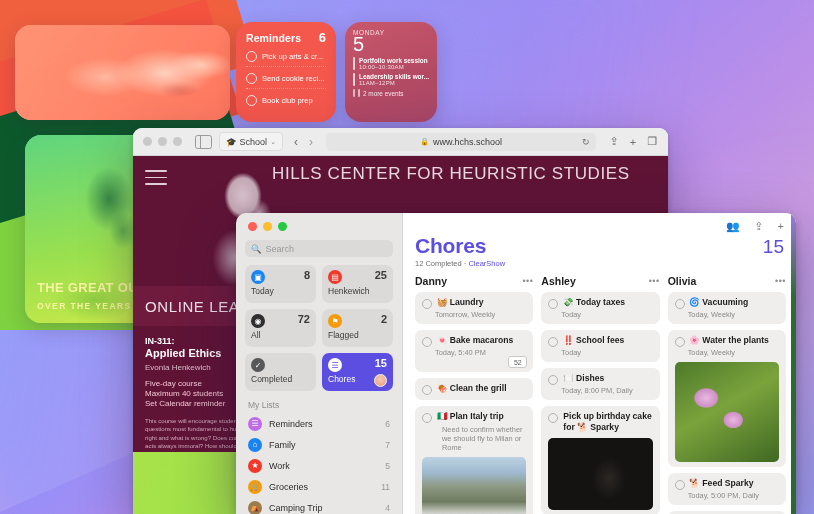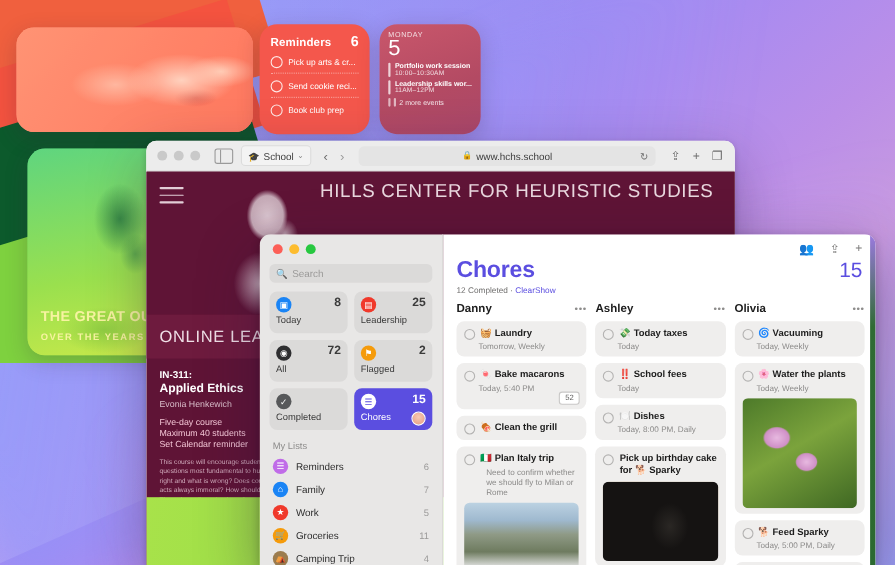--- a/index.html
+++ b/index.html
@@ -101,21 +101,21 @@
     align-items:center;justify-content:center;position:relative;margin:0 6px;}
   .sf-url .lock{font-size:7.5px;color:#6d6d6d;margin-right:3px;}
   .sf-url .txt{font-size:9px;color:#3c3c3c;}
   .sf-url .reload{position:absolute;right:7px;font-size:9px;color:#6d6d6d;}
   .sf-right{display:flex;gap:11px;align-items:center;padding-right:3px;}
   .sf-right span{font-size:11px;color:#6e6e6e;}
   .sf-page{position:absolute;left:0;right:0;top:28px;bottom:0;background:#5f1436;overflow:hidden;}
   .hero{position:absolute;left:0;right:0;top:0;height:130px;background:#5f1436;overflow:hidden;}
   .hero .bigtxt{position:absolute;left:155px;top:26px;font-size:57px;font-weight:bold;
     color:#9ed0e3;letter-spacing:1px;line-height:56px;white-space:nowrap;}
-  .hero .smalltxt{position:absolute;left:158px;top:8px;color:#e9d7de;font-size:17px;letter-spacing:.6px;white-space:nowrap;}
+  .hero .smalltxt{position:absolute;left:139px;top:8px;color:#e9d7de;font-size:17px;letter-spacing:.6px;white-space:nowrap;}
   .hero .burger{position:absolute;left:12px;top:14px;width:22px;}
   .hero .burger i{display:block;height:1.6px;background:#e2cdd6;margin-bottom:5px;border-radius:1px;}
   .hero .statue{position:absolute;left:62px;top:2px;width:105px;height:128px;
     background:
       radial-gradient(ellipse 24px 30px at 48px 38px,#d9c3cd,#c4a8b5 60%,rgba(95,20,54,0) 78%),
       radial-gradient(ellipse 34px 40px at 42px 100px,#cbb0bd,rgba(95,20,54,0) 72%),
       radial-gradient(ellipse 16px 20px at 64px 56px,#c9adba,rgba(95,20,54,0) 75%);}
   .onlinebar{position:absolute;left:0;right:0;top:130px;height:40px;background:#6e1b3e;
     display:flex;align-items:center;}
   .onlinebar span{color:#f0e0e7;font-size:15px;letter-spacing:.6px;padding-left:12px;white-space:nowrap;}
@@ -338,21 +338,21 @@
 
     <div class="smartgrid">
       <div class="smart">
         <div class="ic" style="background:#1a84f5">▣</div>
         <div class="num">8</div>
         <div class="nm">Today</div>
       </div>
       <div class="smart">
         <div class="ic" style="background:#f0392b">▤</div>
         <div class="num">25</div>
-        <div class="nm">Leadership</div>
+        <div class="nm">Henkewich</div>
       </div>
       <div class="smart">
         <div class="ic" style="background:#2e2e30">◉</div>
         <div class="num">72</div>
         <div class="nm">All</div>
       </div>
       <div class="smart">
         <div class="ic" style="background:#f59b0b">⚑</div>
         <div class="num">2</div>
         <div class="nm">Flagged</div>

